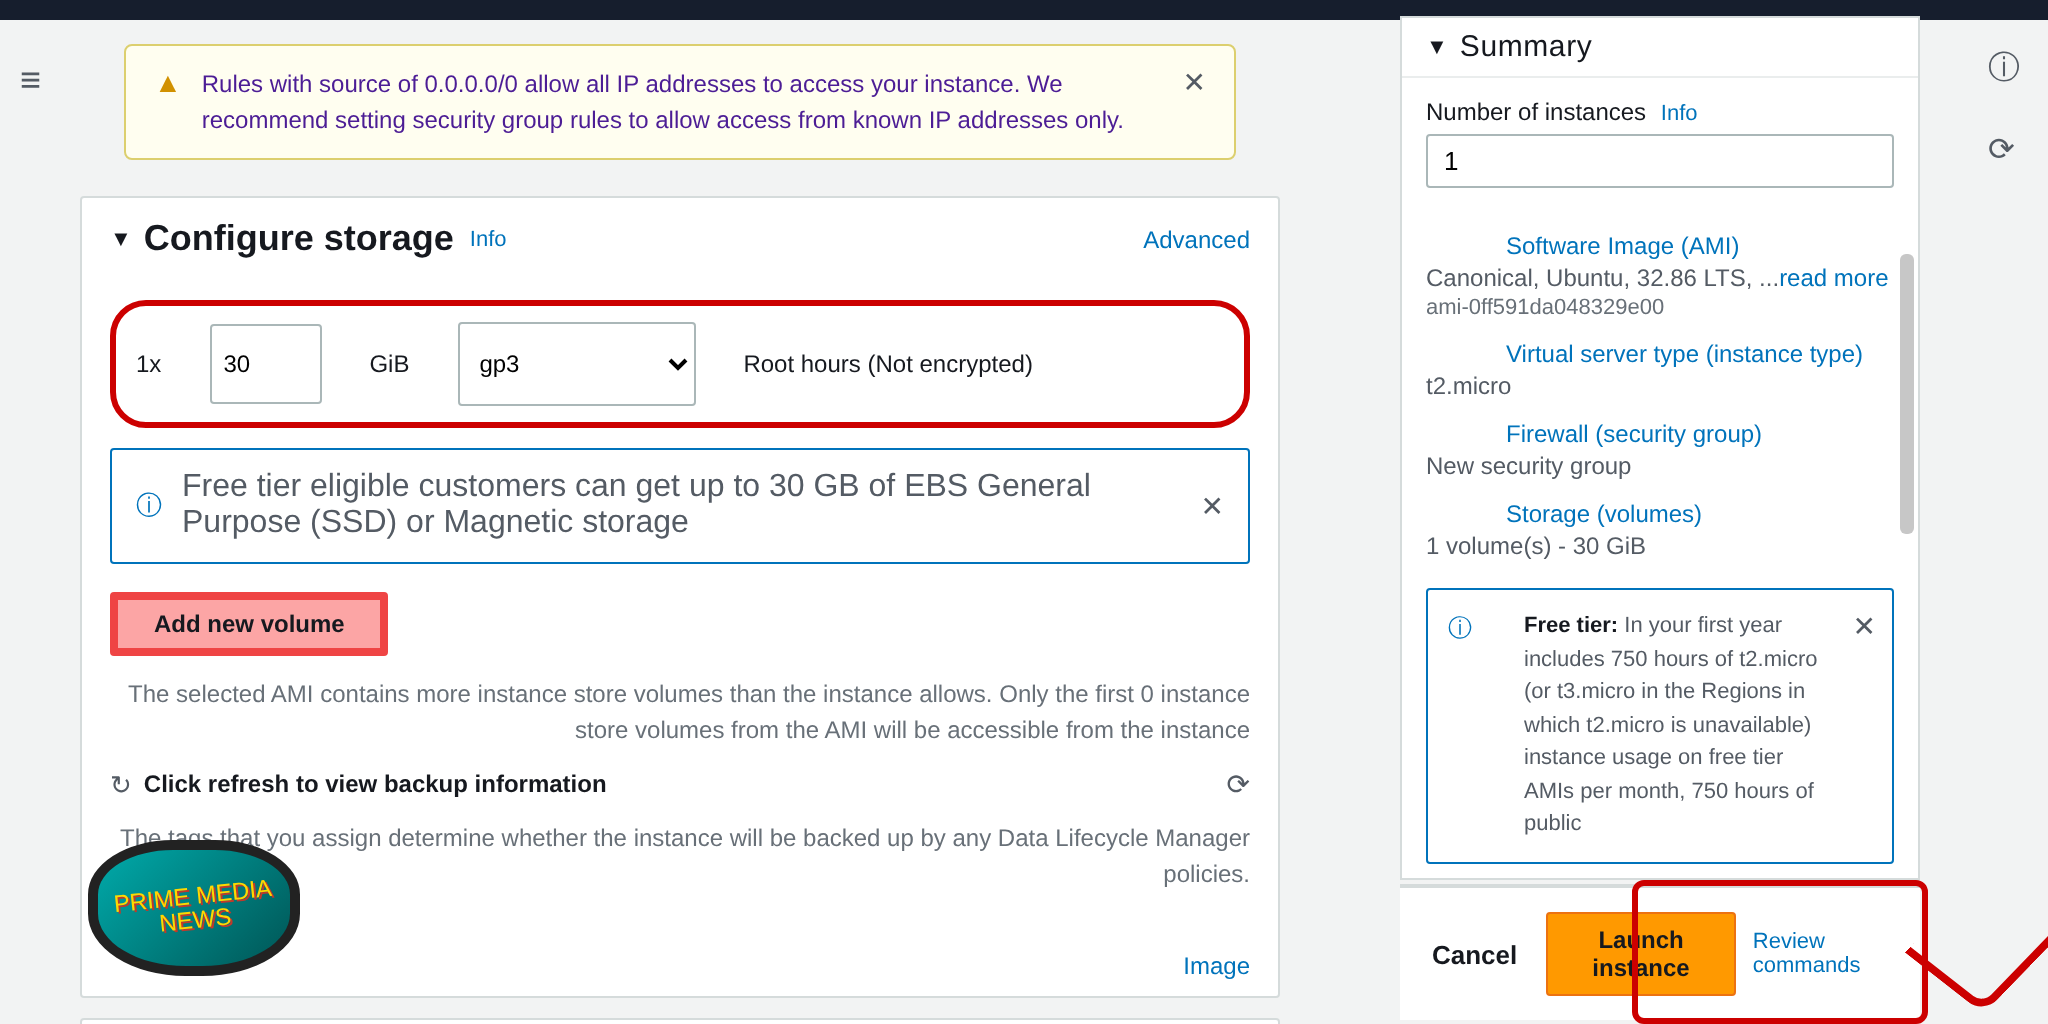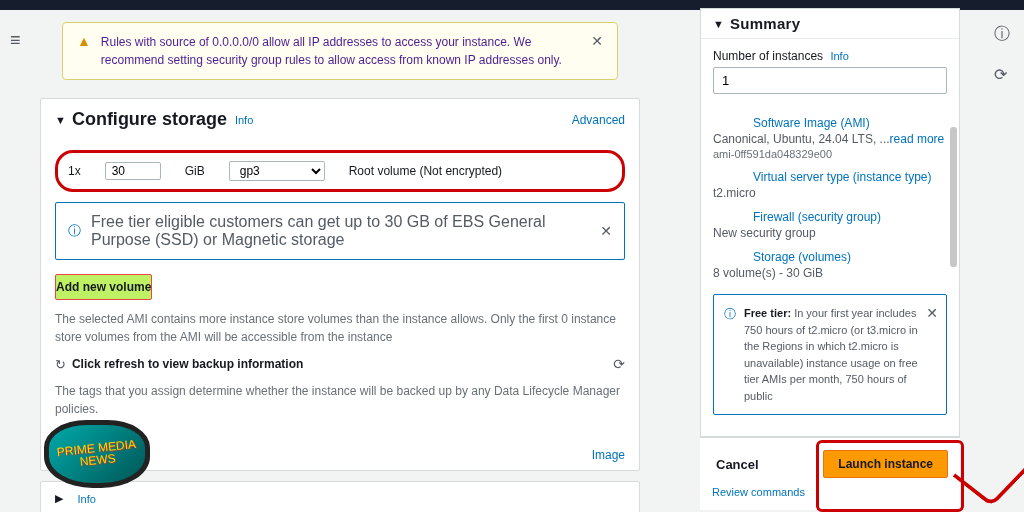--- a/index.html
+++ b/index.html
@@ -19,61 +19,61 @@
 .card { background: #fff; border: 1px solid #d5dbdb; border-radius: 2px; margin-top: 18px; }
 .card-head { display: flex; align-items: center; padding: 10px 14px; }
 .card-head .caret { font-size: 11px; margin-right: 6px; }
 .card-head h3 { font-size: 18px; font-weight: 700; }
 .card-head .info { color: #0073bb; font-size: 11px; margin-left: 8px; cursor: pointer; }
 .card-head .adv { margin-left: auto; color: #0073bb; font-size: 12px; cursor: pointer; }
 .card-body { padding: 6px 14px 12px; }
 
 .storage-row { display: flex; align-items: center; gap: 24px; margin: 4px 0 10px; border: 3px solid #cc0000; border-radius: 18px; padding: 8px 10px; }
 .storage-row span { font-size: 12px; color: #16191f; }
-.storage-row input, .storage-row select { border: 1px solid #aab7b8; border-radius: 2px; padding: 1px 6px; font-size: 12px; background: #fff; }
+.storage-row input, .storage-row select { border: 1px solid #aab7b8; border-radius: 2px; padding: 12px 6px; font-size: 12px; background: #fff; }
 .storage-row input { width: 56px; }
-.storage-row select { width: 96px; }
+.storage-row select { width: 119px; }
 
 .info-box { border: 1px solid #0073bb; border-radius: 2px; padding: 10px 12px; display: flex; align-items: center; gap: 10px; margin-bottom: 14px; }
 .info-box .i-icon { color: #0073bb; font-size: 13px; }
 .info-box .i-text { font-size: 16px; color: #545b64; flex: 1; }
 .info-box .i-close { color: #545b64; font-size: 14px; cursor: pointer; }
 
-.btn-outline { border: 1px solid #ef4444; background: #bef264; padding: 5px 0; font-size: 12px; font-weight: 700; color: #16191f; border-radius: 2px; cursor: pointer; }
-.note { color: #687078; font-size: 12px; line-height: 1.5; margin: 10px 0; }
+.btn-outline { border: 4px solid #ef4444; background: #fca5a5; padding: 5px 18px; font-size: 12px; font-weight: 700; color: #16191f; border-radius: 2px; cursor: pointer; }
+.note { color: #687078; font-size: 12px; line-height: 1.5; margin: 10px 0; text-align: right; }
 
 .refresh-row { display: flex; align-items: center; margin-top: 10px; }
 .refresh-row .r-icon { color: #545b64; margin-right: 6px; font-size: 13px; }
 .refresh-row .r-label { font-size: 12px; font-weight: 700; color: #16191f; }
 .refresh-row .r-btn { margin-left: auto; color: #545b64; font-size: 14px; cursor: pointer; }
 
 .edit-link { text-align: right; padding: 8px 14px; color: #0073bb; font-size: 12px; cursor: pointer; }
 
 
 .summary { position: absolute; right: 64px; top: 8px; width: 260px; background: #fff; border: 1px solid #d5dbdb; height: 432px; overflow: hidden; }
 .sum-head { padding: 6px 12px; display: flex; align-items: center; border-bottom: 1px solid #eaeded; }
 .sum-head .caret { font-size: 11px; margin-right: 6px; }
-.sum-head h3 { font-size: 15px; font-weight: 700; letter-spacing: 0.3px; }
+.sum-head h3 { font-size: 15px; font-weight: 400; letter-spacing: 0.3px; }
 .sum-body { padding: 10px 12px; position: relative; height: 394px; overflow: hidden; }
 .sum-body::after { content: ""; position: absolute; right: 2px; top: 88px; width: 7px; height: 140px; background: #c7c7c7; border-radius: 3px; }
 
 .sum-label { font-size: 12px; color: #16191f; margin-bottom: 4px; }
 .sum-label .info { color: #0073bb; font-size: 11px; margin-left: 4px; cursor: pointer; }
 .sum-input { width: 100%; border: 1px solid #aab7b8; border-radius: 2px; padding: 5px 8px; font-size: 13px; margin-bottom: 12px; }
 .sum-link { color: #0073bb; font-size: 12px; display: block; margin-top: 10px; cursor: pointer; margin-left: 40px; }
 .sum-val { color: #545b64; font-size: 12px; margin-top: 2px; }
 .sum-sub { color: #687078; font-size: 11px; margin-top: 2px; }
 
 .free-tier { border: 1px solid #0073bb; border-radius: 2px; padding: 10px 28px 10px 12px; margin-top: 14px; font-size: 11px; line-height: 1.5; color: #545b64; position: relative; }
 .free-tier .ft-icon { color: #0073bb; position: absolute; left: 10px; top: 10px; font-size: 12px; }
 .free-tier .ft-close { position: absolute; right: 8px; top: 8px; color: #545b64; cursor: pointer; font-size: 14px; }
 .free-tier b { color: #16191f; font-weight: 700; }
-.free-tier .ft-body { margin-left: 18px; }
+.free-tier .ft-body { margin-left: 36px; }
 
-.footer { position: absolute; right: 64px; bottom: 2px; width: 260px; background: #fff; border-top: 2px solid #d5dbdb; padding: 12px; display: flex; flex-direction: column; align-items: flex-start; gap: 8px; z-index: 5; }
+.footer { position: absolute; right: 64px; bottom: 2px; width: 260px; background: #fff; border-top: 2px solid #d5dbdb; padding: 12px; display: flex; flex-direction: row; align-items: center; gap: 8px; z-index: 5; }
 .footer-row { display: flex; align-items: center; gap: 14px; width: 100%; }
 .footer .cancel { color: #16191f; font-weight: 600; font-size: 13px; cursor: pointer; margin-right: auto; margin-left: 4px; }
 .footer .launch { background: #ff9900; border: 1px solid #ec7211; color: #16191f; font-weight: 700; padding: 6px 14px; font-size: 12px; border-radius: 2px; cursor: pointer; }
 .footer .review { color: #0073bb; font-size: 11px; cursor: pointer; margin-right: 10px; }
 
 .red-box-footer { position: absolute; border: 3px solid #cc0000; border-radius: 6px; right: 60px; bottom: 0px; width: 148px; height: 72px; z-index: 6; pointer-events: none; }
 .checkmark { position: absolute; right: 6px; bottom: 12px; width: 50px; height: 60px; border-right: 4px solid #cc0000; border-bottom: 4px solid #cc0000; transform: rotate(38deg) skew(-6deg); border-radius: 0 0 10px 0; z-index: 6; }
 
 .right-icons { position: absolute; right: 14px; top: 24px; display: flex; flex-direction: column; gap: 20px; color: #545b64; font-size: 16px; }
 
@@ -99,21 +99,21 @@
       <h3>Configure storage</h3>
       <span class="info">Info</span>
       <span class="adv">Advanced</span>
     </div>
     <div class="card-body">
       <div class="storage-row">
         <span>1x</span>
         <input value="30" style="">
         <span>GiB</span>
         <select><option>gp3</option></select>
-        <span>Root volume  (Not encrypted)</span>
+        <span>Root hours  (Not encrypted)</span>
       </div>
       <div class="info-box">
         <span class="i-icon">ⓘ</span>
         <span class="i-text">Free tier eligible customers can get up to 30 GB of EBS General Purpose (SSD) or Magnetic storage</span>
         <span class="i-close">✕</span>
       </div>
       <button class="btn-outline">Add new volume</button>
       <div class="note">The selected AMI contains more instance store volumes than the instance allows. Only the first 0 instance store volumes from the AMI will be accessible from the instance</div>
       <div class="refresh-row">
         <span class="r-icon">↻</span>
@@ -139,31 +139,31 @@
     <h3>Summary</h3>
   </div>
   <div class="sum-body">
     <div class="sum-label">
       <span>Number of instances</span>
       <span class="info">Info</span>
     </div>
     <input class="sum-input" value="1" style="">
 
     <span class="sum-link">Software Image (AMI)</span>
-    <div class="sum-val"><span>Canonical, Ubuntu, 24.04 LTS, ...</span><span style="color:#0073bb">read more</span></div>
+    <div class="sum-val"><span>Canonical, Ubuntu, 32.86 LTS, ...</span><span style="color:#0073bb">read more</span></div>
     <div class="sum-sub">ami-0ff591da048329e00</div>
 
     <span class="sum-link">Virtual server type (instance type)</span>
     <div class="sum-val">t2.micro</div>
 
     <span class="sum-link">Firewall (security group)</span>
     <div class="sum-val">New security group</div>
 
     <span class="sum-link">Storage (volumes)</span>
-    <div class="sum-val">8 volume(s) - 30 GiB</div>
+    <div class="sum-val">1 volume(s) - 30 GiB</div>
 
     <div class="free-tier">
       <span class="ft-icon">ⓘ</span>
       <span class="ft-close">✕</span>
       <div class="ft-body"><b>Free tier:</b> <span>In your first year includes 750 hours of t2.micro (or t3.micro in the Regions in which t2.micro is unavailable) instance usage on free tier AMIs per month, 750 hours of public</span></div>
     </div>
   </div>
 </div>
 
 <div class="footer">

